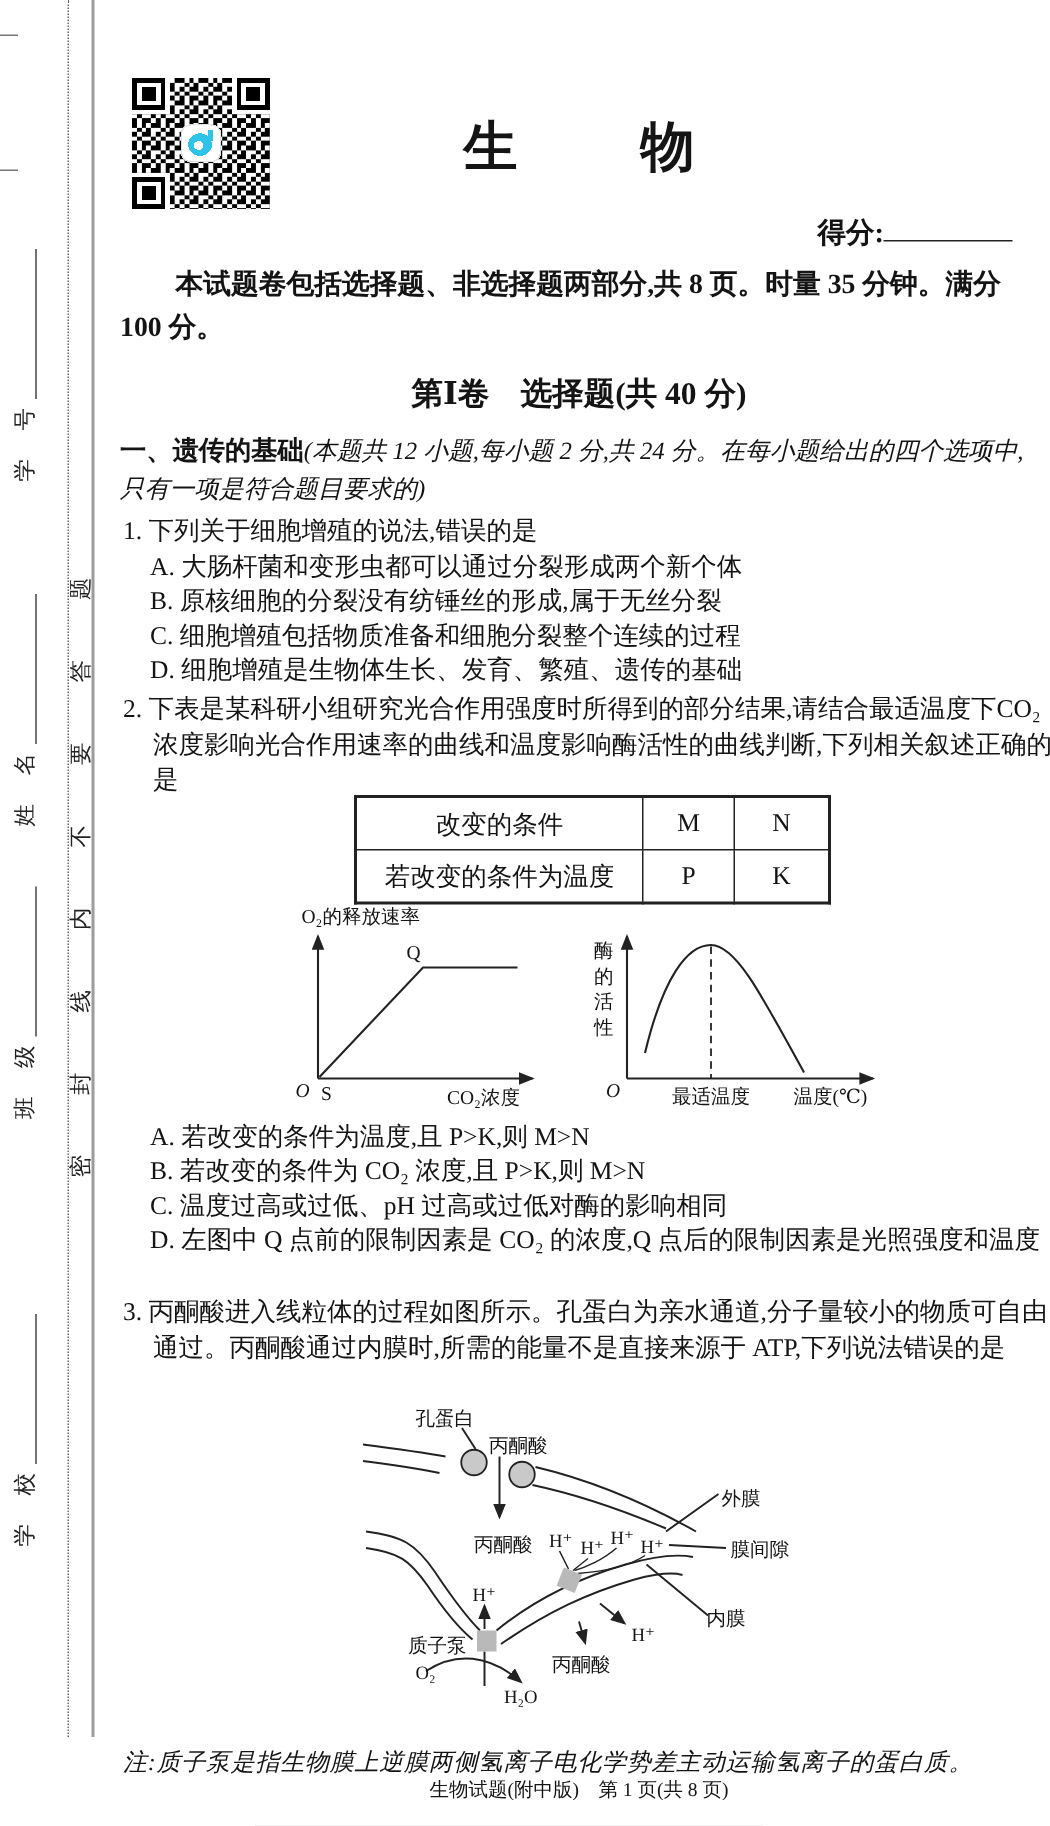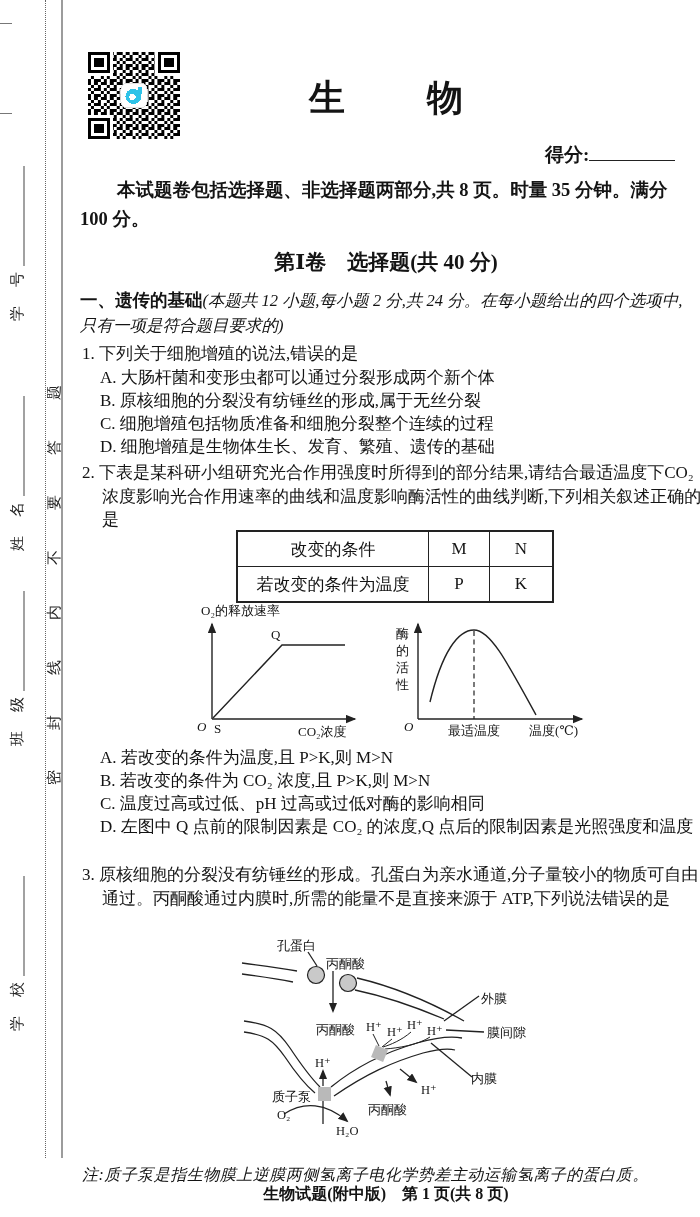--- a/index.html
+++ b/index.html
@@ -26,21 +26,21 @@
   .sec1{position:absolute;left:80px;top:248px;width:612px;text-align:center;font-size:21px;font-weight:800;}
   .part{position:absolute;left:80px;top:288px;width:612px;font-size:16.5px;line-height:25px;}
   .part b{font-size:17.5px;}
   .part i{font-family:"Liberation Serif",serif;}
   .stem{position:absolute;left:82px;width:604px;font-size:17px;line-height:23.5px;padding-left:20px;text-indent:-20px;}
   .opt{position:absolute;left:100px;width:592px;font-size:17px;line-height:23px;padding-left:22px;text-indent:-22px;}
   .qtable{position:absolute;left:236px;top:530px;border-collapse:collapse;border:2px solid #222;}
   .qtable td{border:1.2px solid #222;text-align:center;font-size:17px;height:32px;}
   .qtable td.c1{width:188px;} .qtable td.c2{width:58px;} .qtable td.c3{width:60px;}
   .note{position:absolute;left:82px;top:1146px;width:608px;font-size:16px;font-style:italic;letter-spacing:.5px;margin-top:19px;}
-  .footer{position:absolute;left:80px;top:1184px;width:612px;text-align:center;font-size:16px;font-weight:bold;}
+  .footer{position:absolute;left:80px;top:1184px;width:612px;text-align:center;font-size:13px;}
   svg{position:absolute;overflow:visible;}
   svg text{fill:#141414;font-family:"Liberation Serif","DejaVu Serif",serif;}
   .dlab{font-size:13px;} .dlab2{font-size:12.5px;} .ital{font-style:italic;}
 </style>
 </head>
 <body>
 
 <div class="page">
 
   <div class="edge-dash" style="top:23px"></div>
@@ -190,21 +190,21 @@
     <text class="dlab" x="139" y="137">温度(℃)</text>
   </svg>
 
   <div class="opt" style="top:746px">A. 若改变的条件为温度,且 P&gt;K,则 M&gt;N</div>
   <div class="opt" style="top:769px">B. 若改变的条件为 CO₂ 浓度,且 P&gt;K,则 M&gt;N</div>
   <div class="opt" style="top:792px">C. 温度过高或过低、pH 过高或过低对酶的影响相同</div>
   <div class="opt" style="top:815px">D. 左图中 Q 点前的限制因素是 CO₂ 的浓度,Q 点后的限制因素是光照强度和温度</div>
 
   <div class="stem" style="top:863px">
     <span>3.</span>
-    <span>原核细胞的分裂没有纺锤丝的形成。孔蛋白为亲水通道,分子量较小的物质可自由通过。丙酮酸通过内膜时,所需的能量不是直接来源于 ATP,下列说法错误的是</span>
+    <span>丙酮酸进入线粒体的过程如图所示。孔蛋白为亲水通道,分子量较小的物质可自由通过。丙酮酸通过内膜时,所需的能量不是直接来源于 ATP,下列说法错误的是</span>
   </div>
 
   <svg style="left:180px;top:933px" width="430" height="212" viewBox="0 0 430 212">
     <defs>
         <marker id="ah3" markerWidth="9" markerHeight="9" refX="6.5" refY="3.25" orient="auto">
           <path d="M0,0 L8,3.25 L0,6.5 Z" fill="#222"></path>
         </marker>
       </defs>
     <g stroke="#222" stroke-width="1.3" fill="none">
 

